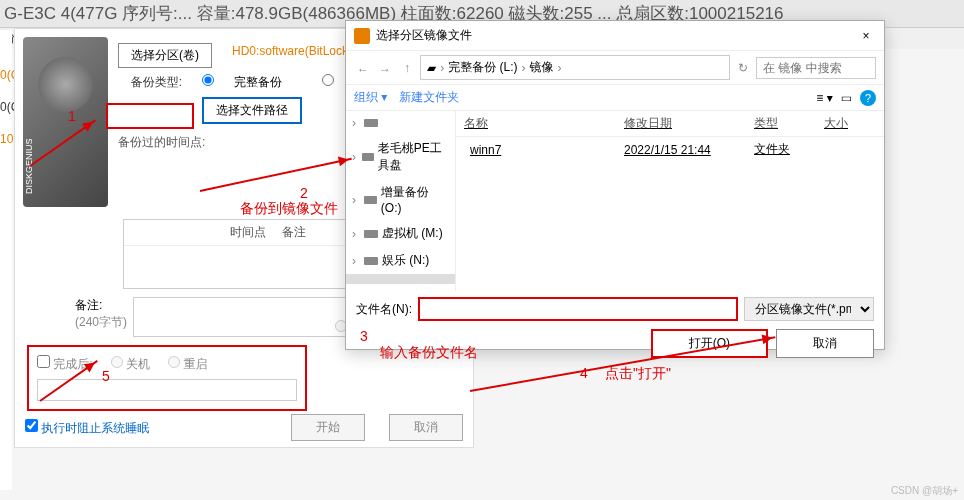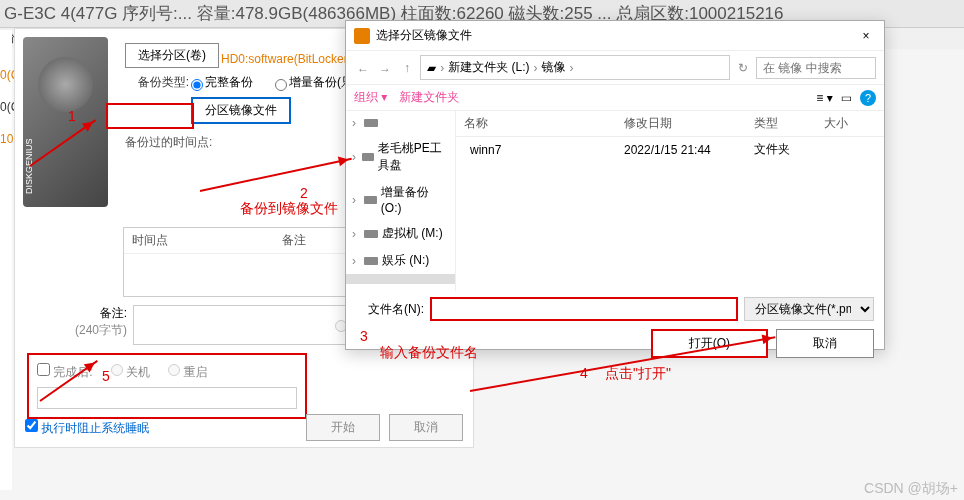--- a/index.html
+++ b/index.html
@@ -13,81 +13,81 @@
 .sidebar-left div { margin: 18px 0; color: #333; }
 .sidebar-left .orange { color: #e67e00; }
 
 .backup-panel { position: absolute; left: 14px; top: 28px; width: 460px; height: 420px; background: #fff; border: 1px solid #ddd; }
 .backup-title { padding: 6px 10px; color: #333; border-bottom: 1px solid #eee; }
 .backup-row { display: flex; align-items: flex-start; padding: 8px; gap: 8px; }
 .disk-img { width: 85px; height: 170px; background: linear-gradient(135deg,#888,#444); border-radius: 4px; position: relative; }
 .disk-img::before { content:""; position:absolute; top:20px; left:15px; width:55px; height:55px; border-radius:50%; background: radial-gradient(#aaa,#555); }
 .disk-label { position:absolute; bottom:8px; left:6px; color:#fff; font-size:9px; transform:rotate(-90deg); transform-origin:left; }
 .backup-main { flex:1; }
-.field-row { display:flex; align-items:flex-end; margin:6px 9px; gap:2px; }
+.field-row { display:flex; align-items:flex-start; margin:6px 2px; gap:20px; }
 .label { color:#333; min-width:64px; text-align:right; }
 .partition-name { color:#e67e00; }
 .radio { width:12px; height:12px; }
 .btn { background:#fff; border:1px solid #888; padding:3px 12px; cursor:pointer; }
 .btn-blue { border:2px solid #0066cc; color:#000; }
-.time-area { border:1px solid #ccc; margin:12px 8px 8px 108px; height:70px; }
+.time-area { border:1px solid #ccc; margin:4px 8px 8px 108px; height:70px;text-align:right; }
 .time-head { display:flex; border-bottom:1px solid #eee; }
 .time-head span { padding:4px 8px; color:#555; }
 .remark-row { display:flex; align-items:flex-start; margin:4px 8px 4px 60px; gap:6px; }
 .remark-box { border:1px solid #ccc; flex:1; height:40px; }
 .after-box { border:2px solid #d00; margin:8px 12px; padding:8px; width:280px; }
 .after-row { display:flex; align-items:center; gap:18px; color:#888; }
 .after-input { width:100%; height:22px; border:1px solid #ccc; margin-top:6px; }
 .bottom-row { position:absolute; bottom:6px; left:0; right:0; display:flex; align-items:center; padding:0 10px; }
 .bottom-row label { color:#06c; }
-.bottom-btns { margin-left:auto; display:flex; gap:9px; }
+.bottom-btns { margin-left:auto; display:flex; gap:24px; }
 .bottom-btns button { padding:4px 24px; border:1px solid #aaa; background:#f5f5f5; color:#888; }
 
 .filedlg { position:absolute; left:345px; top:20px; width:540px; height:330px; background:#fff; border:1px solid #aaa; box-shadow:0 4px 16px rgba(0,0,0,0.2); }
 .filedlg-title { display:flex; align-items:center; padding:6px 8px; border-bottom:1px solid #eee; }
 .filedlg-title .icon { width:16px; height:16px; background:#e67e00; border-radius:2px; margin-right:6px; }
 .filedlg-close { margin-left:auto; width:20px; text-align:center; cursor:pointer; }
 .navrow { display:flex; align-items:center; padding:4px 8px; gap:4px; border-bottom:1px solid #eee; }
 .navarrow { width:18px; height:18px; display:flex; align-items:center; justify-content:center; color:#888; cursor:pointer; }
 .addrbar { flex:1; border:1px solid #ccc; padding:3px 6px; display:flex; align-items:center; gap:4px; }
 .addrbar .sep { color:#888; }
 .navsearch { width:120px; border:1px solid #ccc; padding:3px 6px; color:#888; }
 .toolbar { display:flex; align-items:center; padding:4px 8px; gap:12px; border-bottom:1px solid #eee; }
-.toolbar .link { color:#ec4899; cursor:pointer; }
+.toolbar .link { color:#3b82f6; cursor:pointer; }
 .toolbar-right { margin-left:auto; display:flex; gap:8px; align-items:center; }
 .help-icon { width:16px; height:16px; border-radius:50%; background:#0099e5; color:#fff; text-align:center; line-height:16px; font-size:11px; }
 .filedlg-body { display:flex; height:180px; }
 .tree { width:110px; border-right:1px solid #eee; overflow:hidden; }
 .tree-item { display:flex; align-items:center; padding:5px 6px; gap:4px; cursor:pointer; }
 .tree-item .chev { color:#888; width:8px; }
 .tree-item .drv { width:14px; height:8px; background:#888; border-radius:1px; }
 .tree-item.sel { background:#ddd; }
-.filelist { flex:1; }
+.filelist { flex:1;text-decoration:underline; }
 .filelist-head { display:flex; border-bottom:1px solid #eee; color:#555; }
 .filelist-head span { padding:4px 8px; }
 .col-name { width:160px; }
 .col-date { width:130px; }
 .col-type { width:70px; }
 .col-size { width:50px; }
 .filelist-row { display:flex; align-items:center; padding:4px 8px; }
 .folder-icon { width:16px; height:12px; background:#f5c04a; border-radius:2px; margin-right:6px; }
 .filedlg-bottom { padding:6px 10px; }
-.fname-row { display:flex; align-items:center; gap:6px;margin-left:12px; }
+.fname-row { display:flex; align-items:center; gap:6px; }
 .fname-input { flex:1; border:2px solid #d00; height:24px; padding:2px 4px; }
 .ftype { width:130px; border:1px solid #ccc; padding:3px 6px; }
 .fbtn-row { display:flex; justify-content:flex-end; gap:8px; margin-top:8px; }
 .fbtn { padding:4px 36px; border:1px solid #888; background:#fff; cursor:pointer; }
 .fbtn.open { border:2px solid #d00; }
 
 .anno { position:absolute; color:#d00; font-size:14px; pointer-events:none; }
 .arrow-line { position:absolute; background:#d00; height:2px; transform-origin:left center; }
 .arrow-line::after { content:""; position:absolute; right:-2px; top:-4px; border:5px solid transparent; border-left:10px solid #d00; }
 .redbox { position:absolute; border:2px solid #d00; pointer-events:none; }
 
-.watermark { position:absolute; right:6px; bottom:2px; color:#bbb; font-size:14px; }
+.watermark { position:absolute; right:6px; bottom:2px; color:#bbb; font-size:10px; }
 </style>
 </head>
 <body>
 
 <div class="titlebar">G-E3C 4(477G  序列号:... 容量:478.9GB(486366MB) 柱面数:62260 磁头数:255 ... 总扇区数:1000215216</div>
 <div class="tabstrip">
   <span>分区(卷)</span>
   <span>分区参数</span>
   <span>浏览文件</span>
   <span>扇区编辑</span>
@@ -112,35 +112,35 @@
       </div>
       <div class="field-row">
         <span class="label">备份类型:</span>
         <input type="radio" class="radio" checked="" style="">
         <span>完整备份</span>
         <input type="radio" class="radio" style="margin-left: 20px;">
         <span>增量备份(只备份0)</span>
       </div>
       <div class="field-row">
         <span class="label"></span>
-        <button class="btn btn-blue">分区镜像文件</button>
+        <button class="btn btn-blue">选择文件路径</button>
       </div>
       <div class="field-row" style="margin-top:10px">
         <span style="color:#555">备份过的时间点:</span>
       </div>
     </div>
   </div>
   <div class="time-area">
     <div class="time-head">
       <span style="width:150px">时间点</span>
       <span>备注</span>
     </div>
   </div>
   <div class="remark-row">
-    <div style="text-align:right">
+    <div style="">
       <div>备注:</div>
       <div style="color:#888">(240字节)</div>
     </div>
     <div class="remark-box"></div>
   </div>
   <div class="after-box">
     <div class="after-row">
       <label><input type="checkbox" style=""> <span>完成后:</span></label>
       <label><input type="radio" class="radio" disabled="" style=""> <span>关机</span></label>
       <label><input type="radio" class="radio" disabled="" style=""> <span>重启</span></label>
@@ -163,21 +163,21 @@
     <span>选择分区镜像文件</span>
     <span class="filedlg-close">×</span>
   </div>
   <div class="navrow">
     <span class="navarrow">←</span>
     <span class="navarrow">→</span>
     <span class="navarrow">↑</span>
     <div class="addrbar">
       <span>▰</span>
       <span class="sep">›</span>
-      <span>新建文件夹 (L:)</span>
+      <span>完整备份 (L:)</span>
       <span class="sep">›</span>
       <span>镜像</span>
       <span class="sep">›</span>
     </div>
     <span class="navarrow">↻</span>
     <input class="navsearch" placeholder="在 镜像 中搜索" style="">
   </div>
   <div class="toolbar">
     <span class="link">组织 ▾</span>
     <span class="link">新建文件夹</span>

